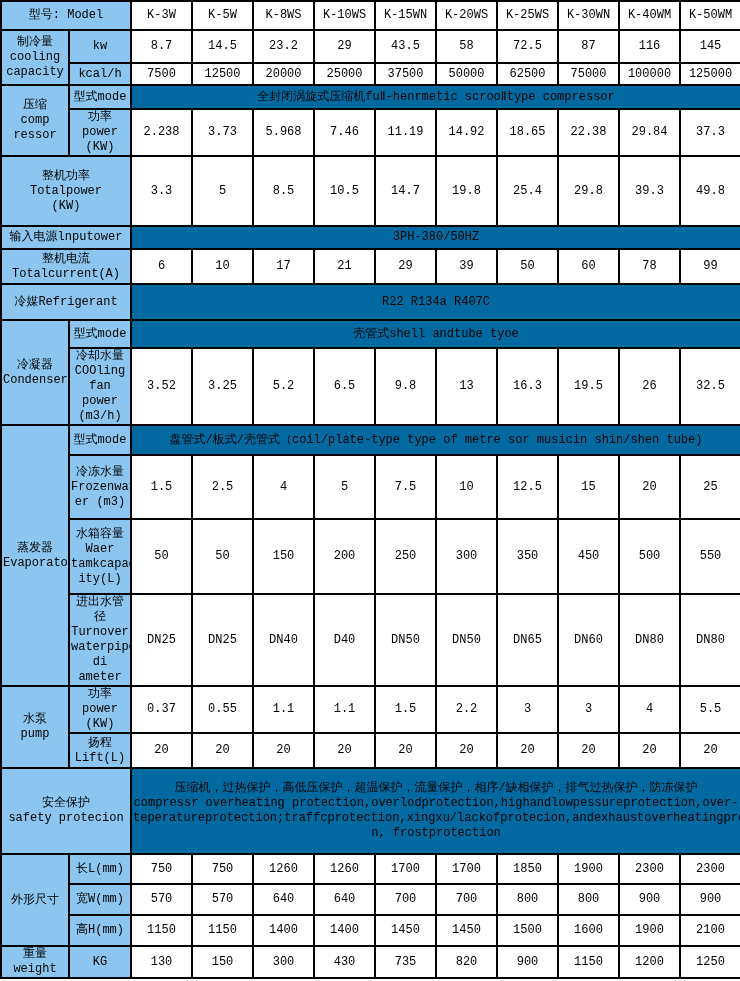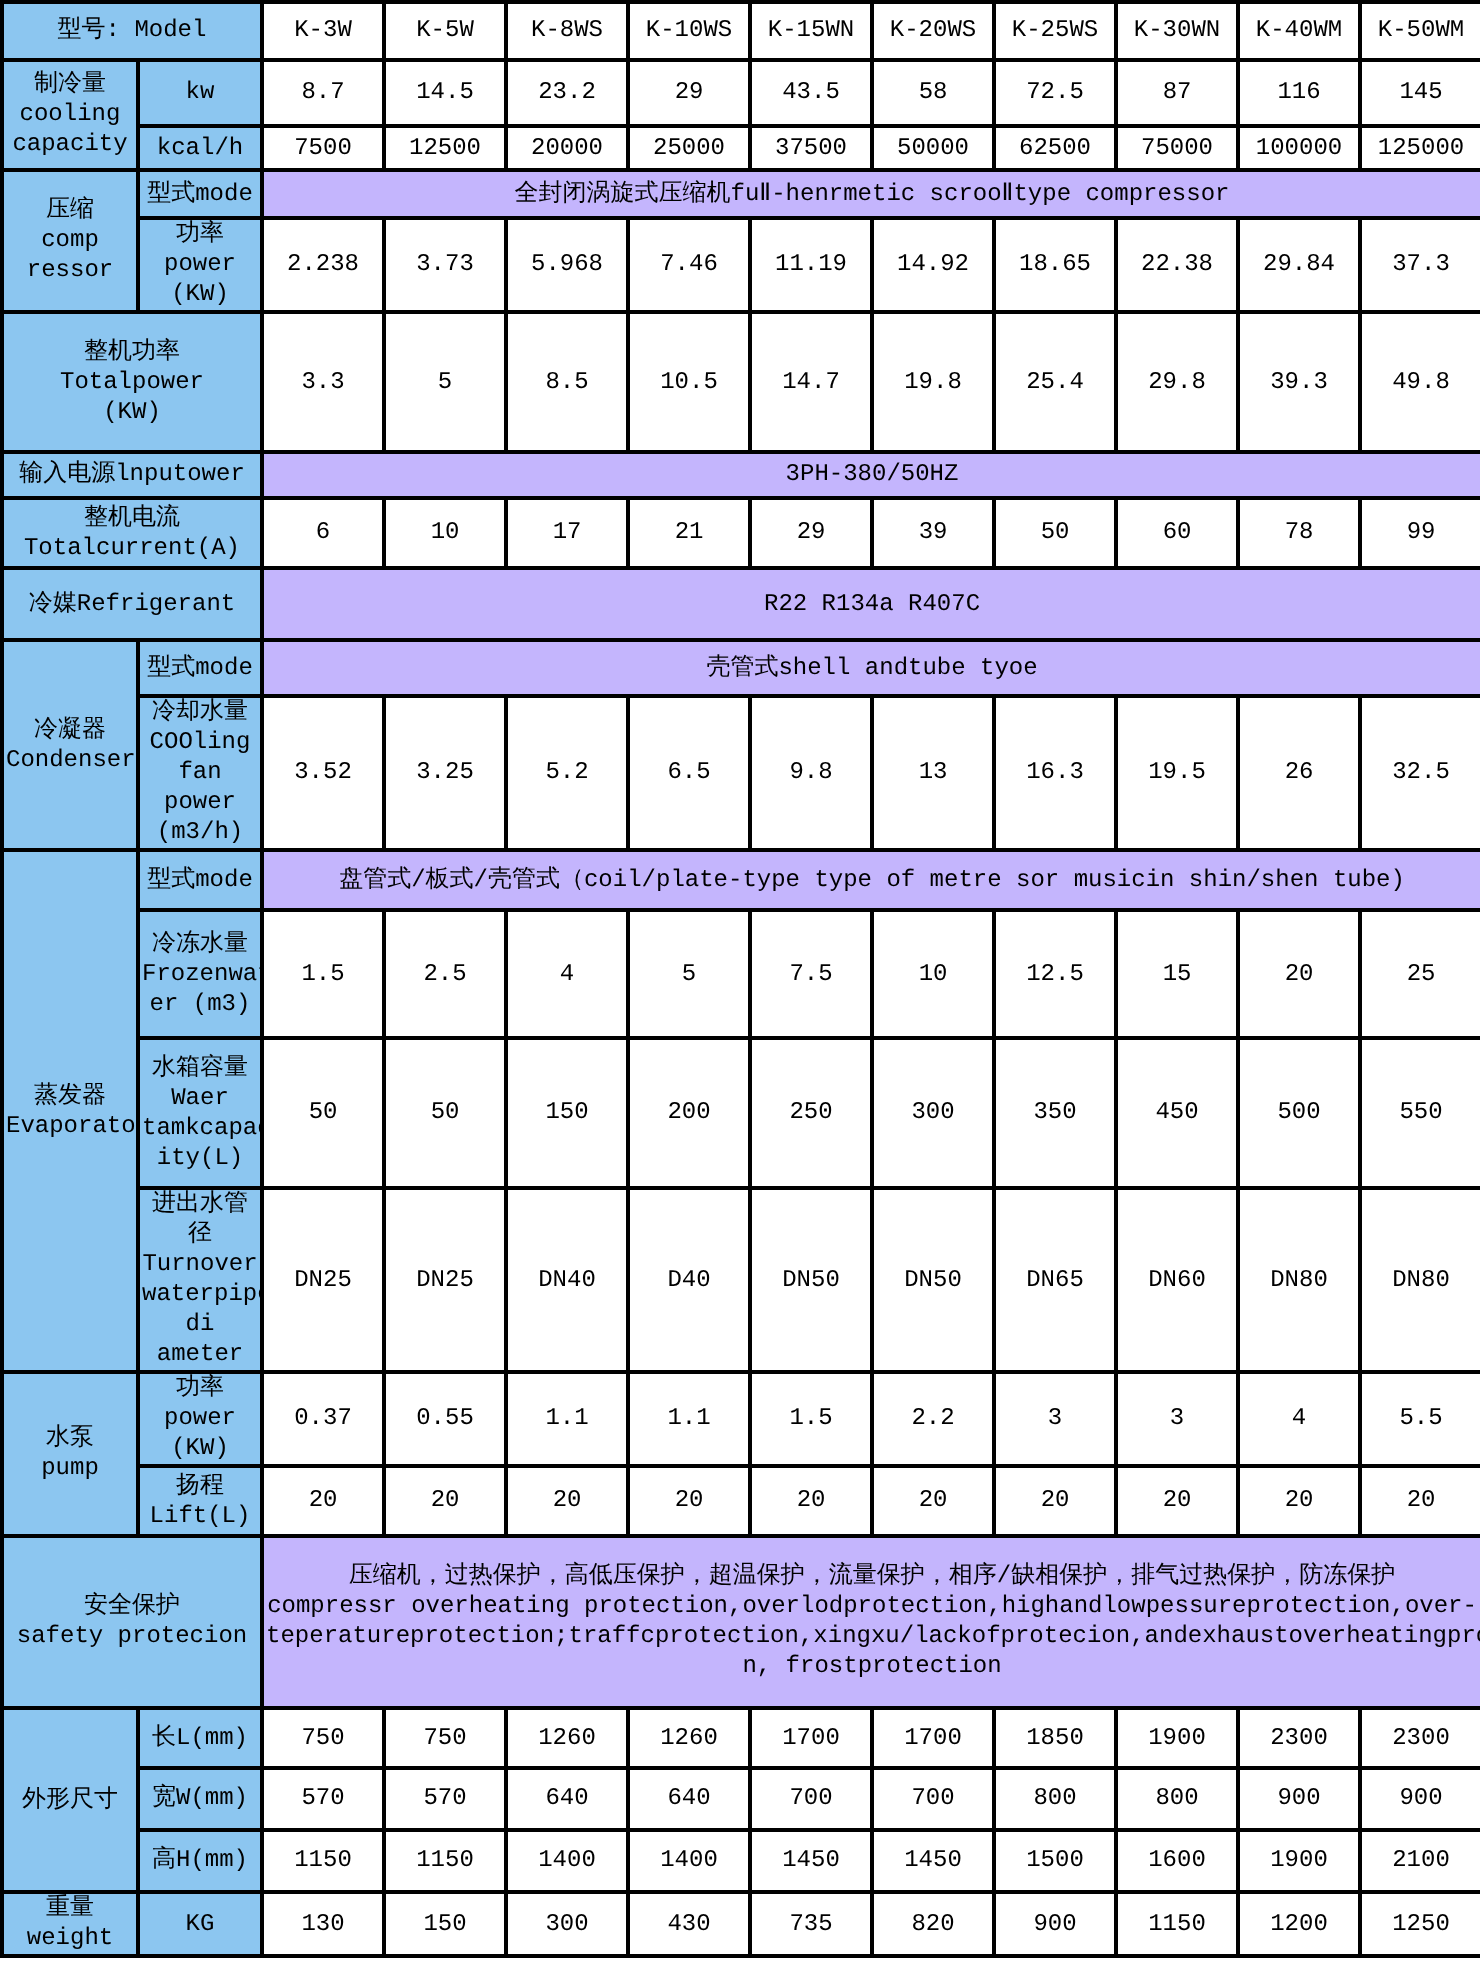--- a/index.html
+++ b/index.html
@@ -18,21 +18,21 @@
     border:2px solid #000;
     text-align:center;
     vertical-align:middle;
     padding:0 1px;
     overflow:hidden;
     font-size:12px;
     line-height:1.25;
   }
   td.lbl{background:#8cc6f0;}
   td.val{background:#ffffff;font-size:13px;}
-  td.band{background:#c4b5fd;font-size:13px;}
+  td.band{background:#0369a1;font-size:13px;}
   .pre{white-space:pre-line;}
   td.safety-band{font-size:12.5px;line-height:1.5;}
   .notes{padding:4px 0 0 2px;}
   .note-line{
     display:flex;align-items:center;
     color:#e0312e;
     font-size:16px;
     letter-spacing:1px;
     line-height:18px;
     margin-top:16px;

